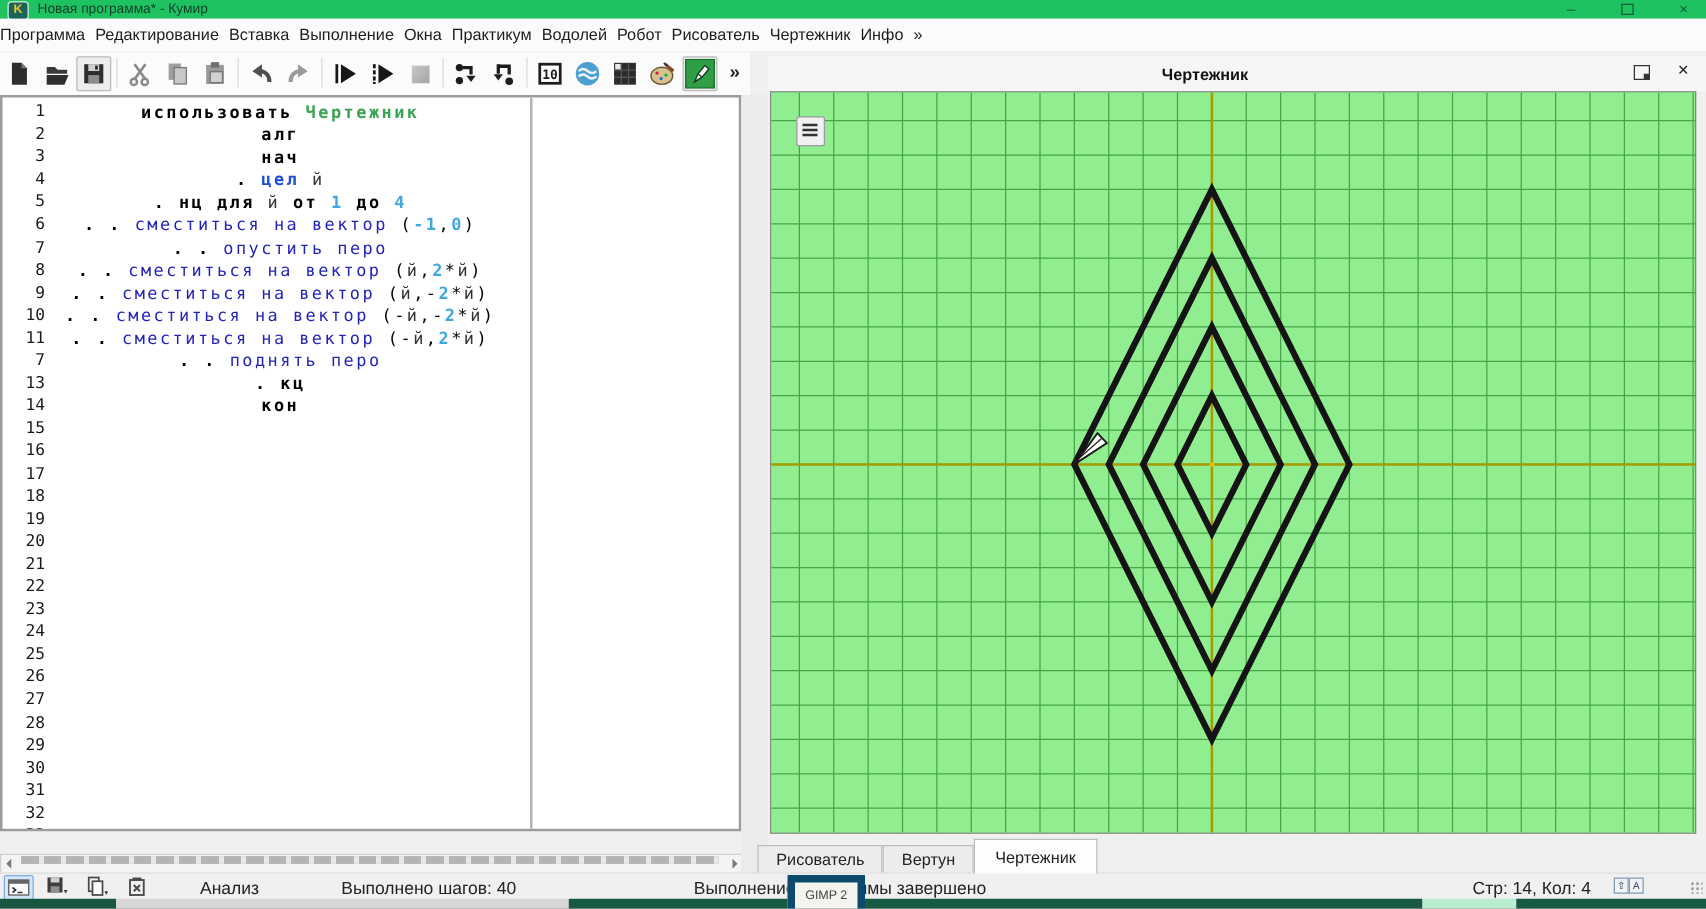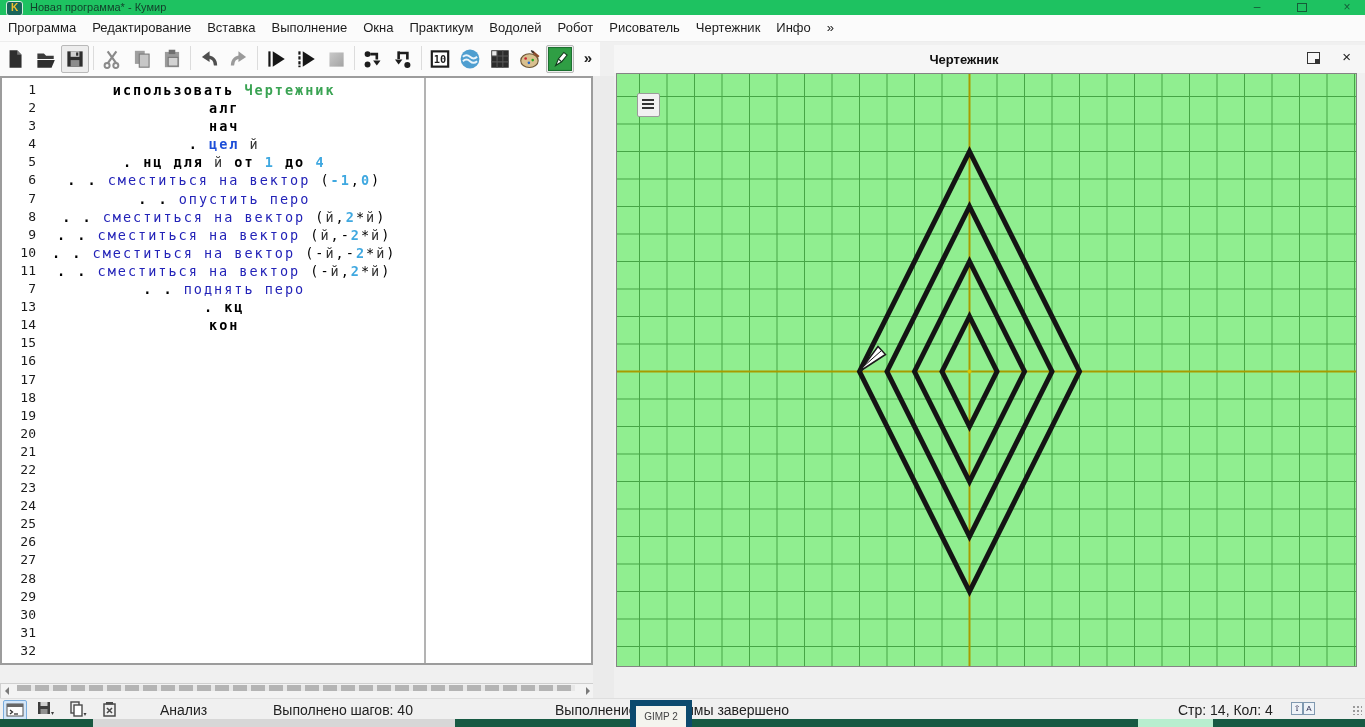--- a/index.html
+++ b/index.html
@@ -10,21 +10,21 @@
   .appicon{position:absolute;left:6px;top:1px;width:15px;height:13px;background:#19655a;
            border:1px solid #d7efe0;border-radius:3px;color:#f2c12e;font-size:10px;font-weight:bold;
            text-align:center;line-height:12px;}
   .wintitle{position:absolute;left:30px;top:1px;font-size:11px;color:#123f2a;}
   .winctl{position:absolute;top:0;height:15px;color:#155c38;font-size:12px;line-height:14px;text-align:center;width:20px;}
   #btn-min{right:98px}#btn-max{right:53px}#btn-close{right:8px}
   .maxbox{display:inline-block;width:8px;height:7px;border:1px solid #155c38;margin-top:3px;}
   
   .menubar{position:absolute;left:0;top:15px;width:1365px;height:26px;background:#fbfbfb;
            border-bottom:1px solid #ededed;}
-  .menu-item{display:inline-block;padding:5px 8px 0 8px;font-size:13px;color:#1c1c1c;}
+  .menu-item{display:inline-block;padding:5px 8px 0 0;font-size:13px;color:#1c1c1c;}
   
   .toolbar{position:absolute;left:0;top:42px;width:600px;height:34px;background:#fbfbfb;}
   .tbtn{display:inline-block;width:26px;height:26px;margin:3px 1px 0 1px;vertical-align:top;position:relative;border:1px solid transparent;border-radius:2px;}
   .tbtn.pressed{background:#ededed;border:1px solid #b9b9b9;}
   .tbtn svg{position:absolute;left:1px;top:1px;}
   .tsep{display:inline-block;width:1px;height:24px;background:#dcdcdc;margin:4px 3px 0 3px;vertical-align:top;}
   .tb-overflow{position:absolute;right:8px;top:7px;font-size:15px;font-weight:bold;color:#222;}
   
   .editor{position:absolute;left:0;top:76px;width:589px;height:585px;background:#fff;
           border:2px solid #9c9c9c;overflow:hidden;}
@@ -297,20 +297,21 @@
           <line x1="246.5" y1="292.5" x2="264" y2="277" stroke="#1a1a1a" stroke-width="1"></line>
         </g>
       </svg>
     <div class="hamburger">
         <b></b>
         <b></b>
         <b></b>
       </div>
   </div>
 
+  <div class="tabs" id="tabs"><span class="tab">Рисователь</span><span class="tab">Вертун</span><span class="tab active">Чертежник</span></div>
 
   <div class="statusbar">
     <span class="sbicon sel" style="left:3px" id="ic-console"><svg width="22" height="19" viewBox="0 0 22 19">
           <rect x="3" y="3" width="16" height="12" fill="#fdfdfd" stroke="#555"></rect>
           <rect x="3" y="3" width="16" height="3" fill="#666"></rect>
           <path d="M6 9l2.5 2L6 13" stroke="#333" stroke-width="1.3" fill="none"></path>
           <path d="M10 13h4" stroke="#333" stroke-width="1.3"></path>
         </svg></span>
     <span class="sbicon" style="left:35px" id="ic-save2"><svg width="22" height="19" viewBox="0 0 22 19">
           <rect x="3" y="2" width="12" height="12" fill="#3d3d3d"></rect>

